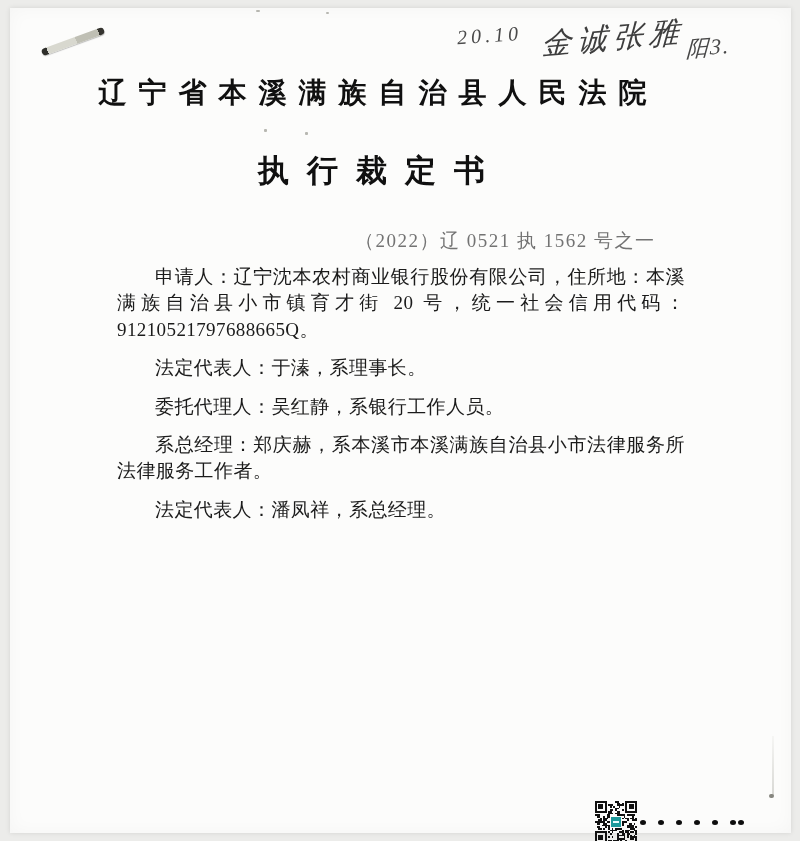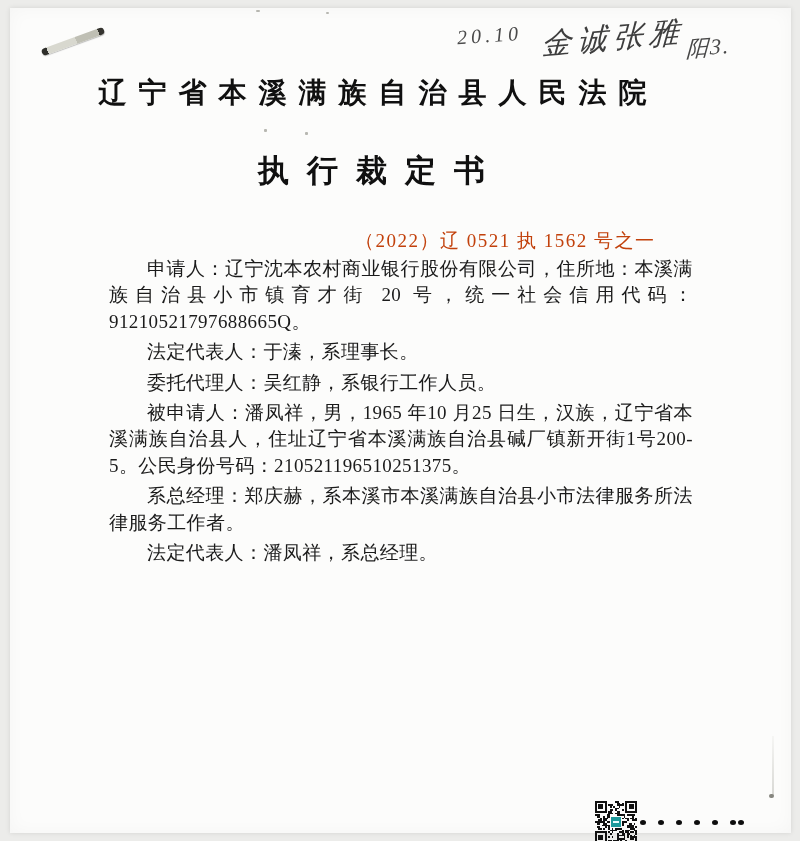--- a/index.html
+++ b/index.html
@@ -43,29 +43,29 @@
     white-space:nowrap;
   }
   .doc-title {
     position:absolute; top:142px; left:0; width:100%; text-align:center;
     transform:translateX(-20px);
     font-size:31px; font-weight:bold; letter-spacing:18px; color:#101010;
     white-space:nowrap;
   }
   .case-no {
     position:absolute; top:220px; left:345px;
-    font-size:19px; letter-spacing:1.5px; color:#c2410c; white-space:nowrap;
+    font-size:19px; letter-spacing:1.5px; color:#737373; white-space:nowrap;
   }
   
   .content {
     position:absolute; left:95px; top:244px; width:592px;
     font-size:19px; line-height:26.4px; color:#1b1b1b;
     text-align:justify; letter-spacing:0.4px;
   }
-  .content p { margin:4px; text-indent:2em; }
+  .content p { margin:12px; text-indent:2em; }
   
   .speck { position:absolute; background:#b7b7b1; border-radius:1px; }
   .sp1 { left:246px; top:2px;  width:4px; height:2px; }
   .sp2 { left:316px; top:4px;  width:3px; height:2px; }
   .sp3 { left:254px; top:121px; width:3px; height:3px; }
   .sp4 { left:295px; top:124px; width:3px; height:3px; }
   .crease {
     position:absolute; left:762px; top:728px; width:2px; height:60px;
     background:linear-gradient(#f6f6f4,#d8d8d4);
   }
@@ -102,21 +102,20 @@
     <div class="court">辽宁省本溪满族自治县人民法院</div>
 
     <div class="doc-title">执行裁定书</div>
 
     <div class="case-no">（2022）辽 0521 执 1562 号之一</div>
 
     <div class="content">
       <p>申请人：辽宁沈本农村商业银行股份有限公司，住所地：本溪满族自治县小市镇育才街 20 号，统一社会信用代码：91210521797688665Q。</p>
       <p>法定代表人：于溱，系理事长。</p>
       <p>委托代理人：吴红静，系银行工作人员。</p>
-      <p>被申请人：潘凤祥，男，1965 年10 月25 日生，汉族，辽宁省本溪满族自治县人，住址辽宁省本溪满族自治县碱厂镇新开街1号200-5。公民身份号码：210521196510251375。</p>
       <p>系总经理：郑庆赫，系本溪市本溪满族自治县小市法律服务所法律服务工作者。</p>
       <p>法定代表人：潘凤祥，系总经理。</p>
     </div>
 
     <div class="crease"></div>
     <div class="crease-dot"></div>
 
     <div class="qr">
       <svg id="qr-svg" viewBox="0 0 25 25" xmlns="http://www.w3.org/2000/svg">
           <path d="M12 0h1v1h-1zM13 0h1v1h-1zM13 1h1v1h-1zM14 1h1v1h-1zM16 1h1v1h-1zM8 2h1v1h-1zM9 2h1v1h-1zM10 2h1v1h-1zM13 2h1v1h-1zM14 2h1v1h-1zM15 2h1v1h-1zM16 2h1v1h-1zM9 3h1v1h-1zM11 3h1v1h-1zM14 3h1v1h-1zM12 4h1v1h-1zM13 4h1v1h-1zM9 5h1v1h-1zM10 5h1v1h-1zM12 5h1v1h-1zM16 5h1v1h-1zM8 6h1v1h-1zM9 6h1v1h-1zM13 6h1v1h-1zM14 6h1v1h-1zM8 7h1v1h-1zM9 7h1v1h-1zM10 7h1v1h-1zM12 7h1v1h-1zM13 7h1v1h-1zM14 7h1v1h-1zM0 8h1v1h-1zM1 8h1v1h-1zM2 8h1v1h-1zM7 8h1v1h-1zM8 8h1v1h-1zM13 8h1v1h-1zM14 8h1v1h-1zM15 8h1v1h-1zM16 8h1v1h-1zM17 8h1v1h-1zM19 8h1v1h-1zM20 8h1v1h-1zM21 8h1v1h-1zM22 8h1v1h-1zM23 8h1v1h-1zM1 9h1v1h-1zM2 9h1v1h-1zM5 9h1v1h-1zM7 9h1v1h-1zM8 9h1v1h-1zM17 9h1v1h-1zM22 9h1v1h-1zM3 10h1v1h-1zM5 10h1v1h-1zM6 10h1v1h-1zM7 10h1v1h-1zM16 10h1v1h-1zM18 10h1v1h-1zM19 10h1v1h-1zM21 10h1v1h-1zM22 10h1v1h-1zM24 10h1v1h-1zM2 11h1v1h-1zM3 11h1v1h-1zM5 11h1v1h-1zM6 11h1v1h-1zM19 11h1v1h-1zM22 11h1v1h-1zM23 11h1v1h-1zM24 11h1v1h-1zM0 12h1v1h-1zM1 12h1v1h-1zM2 12h1v1h-1zM3 12h1v1h-1zM4 12h1v1h-1zM5 12h1v1h-1zM7 12h1v1h-1zM8 12h1v1h-1zM16 12h1v1h-1zM17 12h1v1h-1zM18 12h1v1h-1zM1 13h1v1h-1zM2 13h1v1h-1zM5 13h1v1h-1zM6 13h1v1h-1zM16 13h1v1h-1zM20 13h1v1h-1zM21 13h1v1h-1zM23 13h1v1h-1zM4 14h1v1h-1zM5 14h1v1h-1zM6 14h1v1h-1zM7 14h1v1h-1zM8 14h1v1h-1zM16 14h1v1h-1zM19 14h1v1h-1zM20 14h1v1h-1zM21 14h1v1h-1zM22 14h1v1h-1zM1 15h1v1h-1zM2 15h1v1h-1zM6 15h1v1h-1zM8 15h1v1h-1zM19 15h1v1h-1zM20 15h1v1h-1zM21 15h1v1h-1zM22 15h1v1h-1zM24 15h1v1h-1zM2 16h1v1h-1zM3 16h1v1h-1zM5 16h1v1h-1zM8 16h1v1h-1zM10 16h1v1h-1zM12 16h1v1h-1zM13 16h1v1h-1zM14 16h1v1h-1zM15 16h1v1h-1zM21 16h1v1h-1zM22 16h1v1h-1zM23 16h1v1h-1zM9 17h1v1h-1zM10 17h1v1h-1zM11 17h1v1h-1zM12 17h1v1h-1zM16 17h1v1h-1zM18 17h1v1h-1zM19 17h1v1h-1zM20 17h1v1h-1zM23 17h1v1h-1zM24 17h1v1h-1zM8 18h1v1h-1zM10 18h1v1h-1zM14 18h1v1h-1zM15 18h1v1h-1zM16 18h1v1h-1zM18 18h1v1h-1zM19 18h1v1h-1zM21 18h1v1h-1zM22 18h1v1h-1zM24 18h1v1h-1zM9 19h1v1h-1zM13 19h1v1h-1zM16 19h1v1h-1zM17 19h1v1h-1zM19 19h1v1h-1zM20 19h1v1h-1zM24 19h1v1h-1zM13 20h1v1h-1zM14 20h1v1h-1zM15 20h1v1h-1zM16 20h1v1h-1zM17 20h1v1h-1zM19 20h1v1h-1zM21 20h1v1h-1zM23 20h1v1h-1zM8 21h1v1h-1zM10 21h1v1h-1zM13 21h1v1h-1zM17 21h1v1h-1zM19 21h1v1h-1zM21 21h1v1h-1zM22 21h1v1h-1zM23 21h1v1h-1zM24 21h1v1h-1zM13 22h1v1h-1zM14 22h1v1h-1zM15 22h1v1h-1zM16 22h1v1h-1zM17 22h1v1h-1zM21 22h1v1h-1zM22 22h1v1h-1zM24 22h1v1h-1zM8 23h1v1h-1zM9 23h1v1h-1zM11 23h1v1h-1zM12 23h1v1h-1zM13 23h1v1h-1zM15 23h1v1h-1zM18 23h1v1h-1zM24 23h1v1h-1zM11 24h1v1h-1zM13 24h1v1h-1zM16 24h1v1h-1zM18 24h1v1h-1zM19 24h1v1h-1zM20 24h1v1h-1zM24 24h1v1h-1z" fill="#111"></path>

